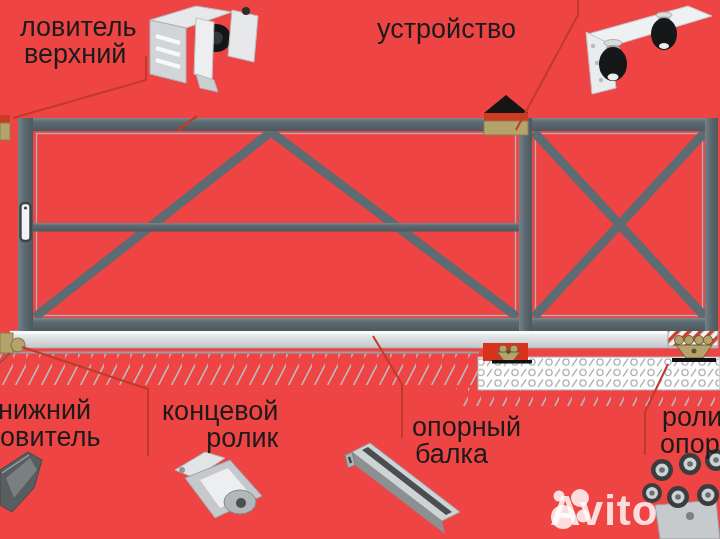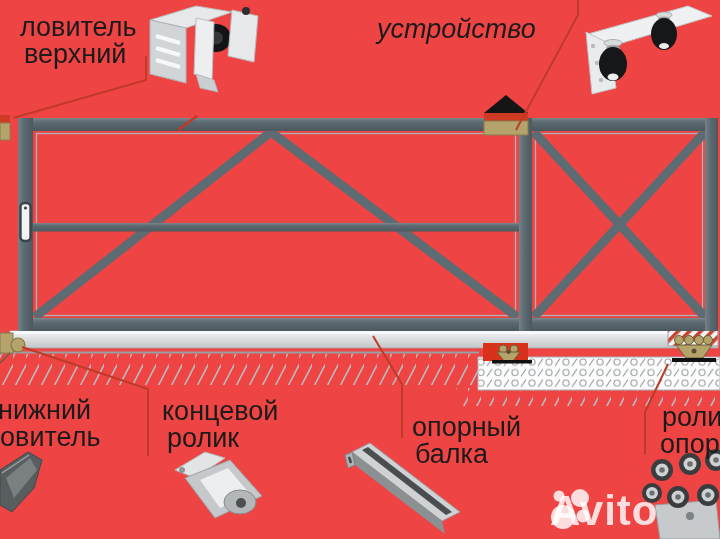--- a/index.html
+++ b/index.html
@@ -221,29 +221,29 @@
     </g>
   </g>
 </svg>
 
   <div class="lbl" style="left:20px;top:14px;">
     <span>ловитель</span>
     <span style="margin-left:4px;">верхний</span>
   </div>
 
   <div class="lbl" style="left:372px;top:16px;">
-    <span style="margin-left:5px;font-style:italic;">устройство</span>
+    <span style="margin-left:5px;">устройство</span>
   </div>
 
   <div class="lbl" style="left:-16px;top:397px;">
     <span style="margin-left:14px;">нижний</span>
     <span>ловитель</span>
   </div>
 
-  <div class="lbl" style="left:162px;top:398px;">
+  <div class="lbl" style="left:162px;top:398px;text-align:right;">
     <span>концевой</span>
     <span style="margin-left:5px;">ролик</span>
   </div>
 
   <div class="lbl" style="left:412px;top:414px;">
     <span>опорный</span>
     <span style="margin-left:3px;">балка</span>
   </div>
 
   <div class="lbl" style="left:660px;top:404px;">

